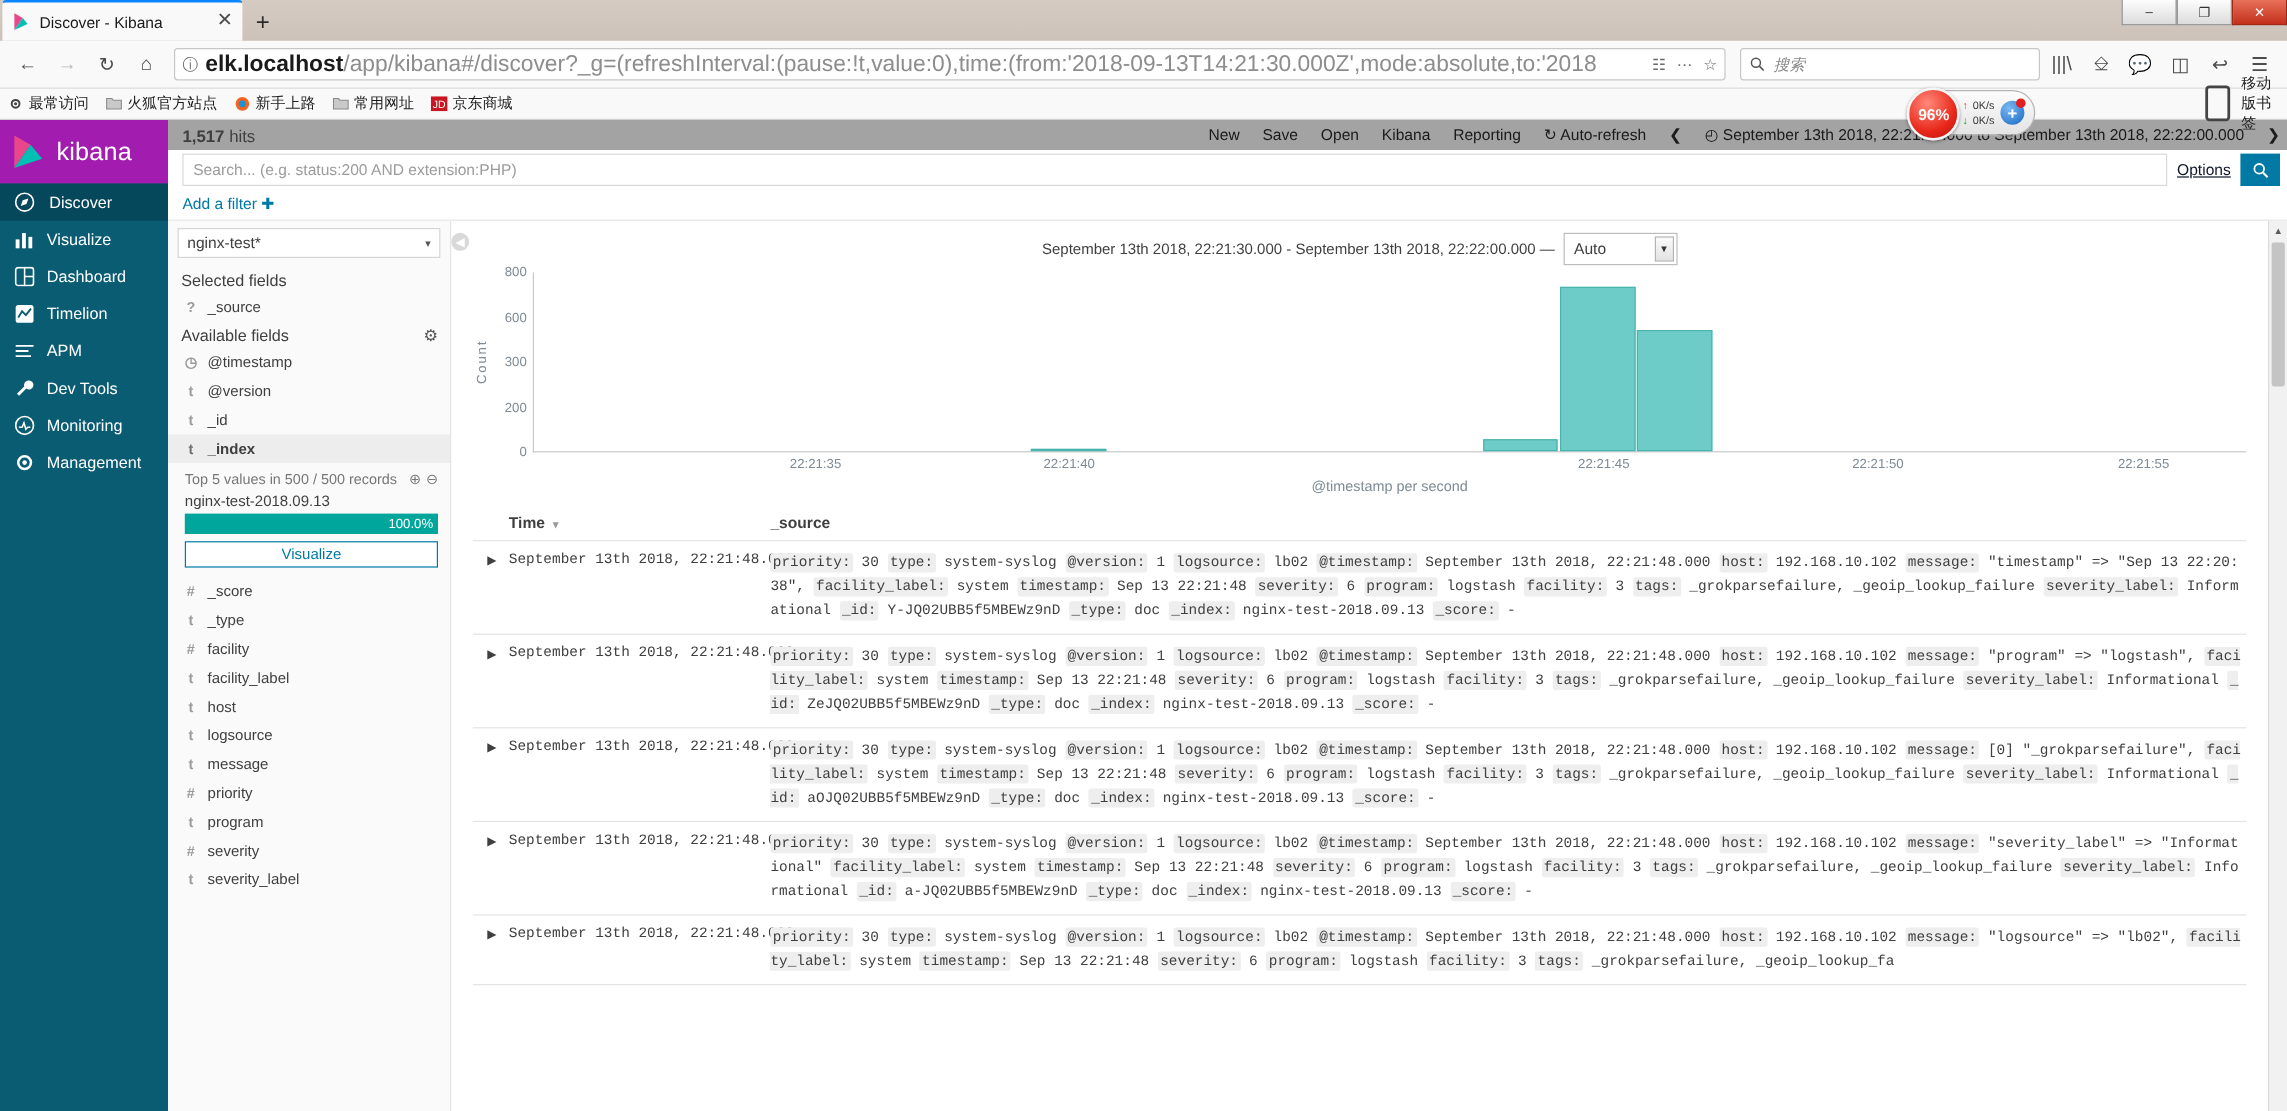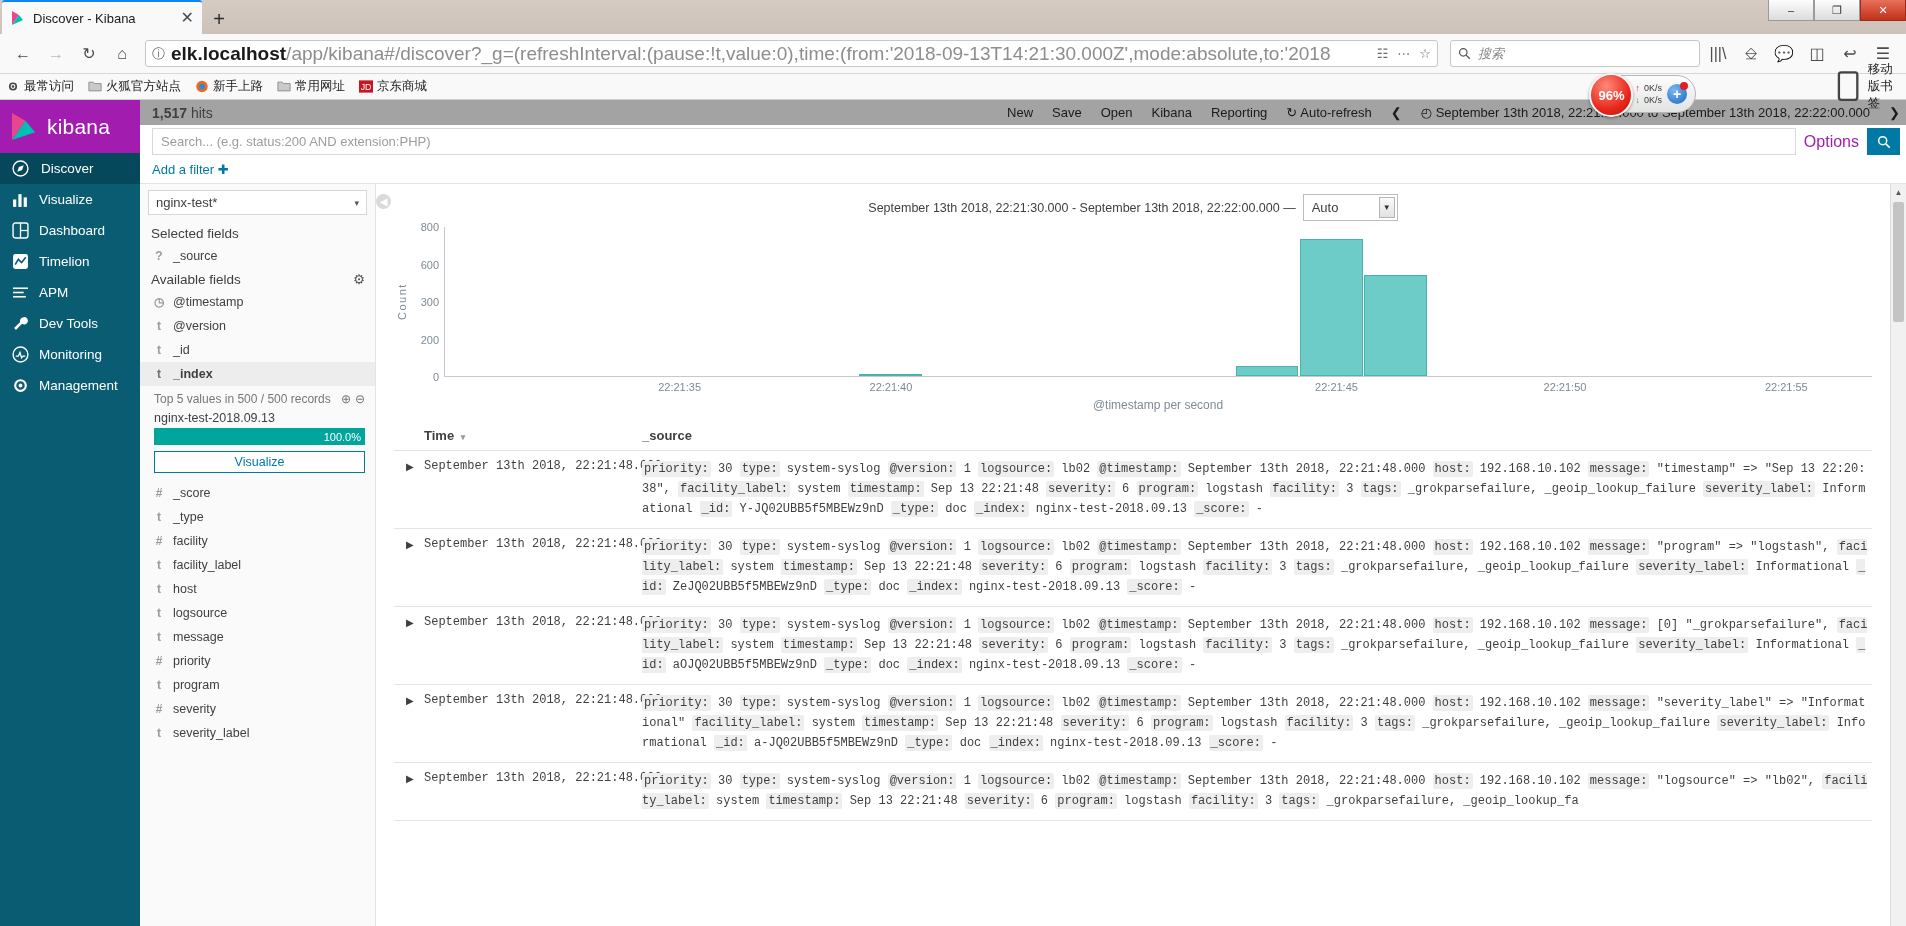--- a/index.html
+++ b/index.html
@@ -208,21 +208,21 @@
     flex: 1;
     height: 27px;
     border: 1px solid #d9d9d9;
     background: #fff;
     color: #9c9c9c;
     display: flex; align-items: center;
     padding: 0 8px;
     font-size: 13px;
     min-width: 0;
   }
-  .q-options { color: #a21caf; cursor: pointer; font-size: 16px; }
+  .q-options { color: #0f172a; cursor: pointer; font-size: 13px; text-decoration: underline; }
   .q-submit {
     width: 33px; height: 27px;
     background: #0079a5; color: #fff;
     display: flex; align-items: center; justify-content: center;
     cursor: pointer;
   }
   .k-filterbar {
     padding: 4px 0 6px 12px;
     background: #fff;
   }

